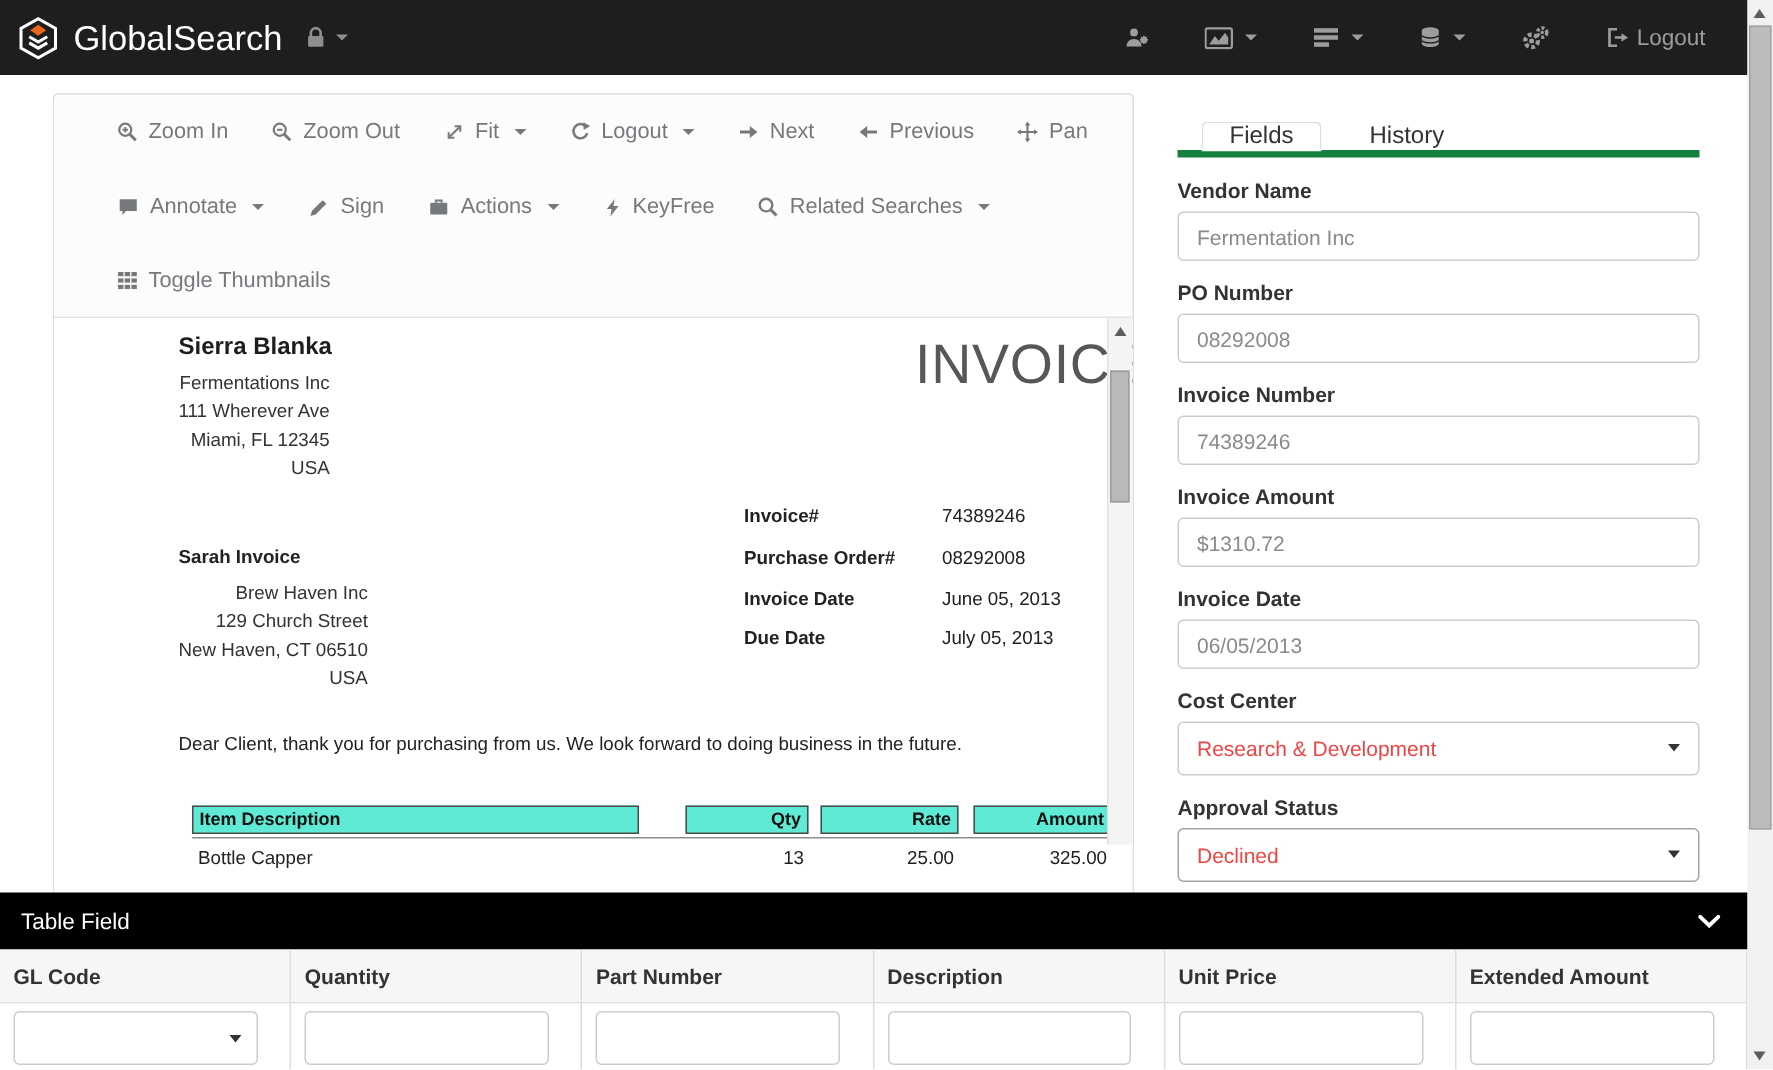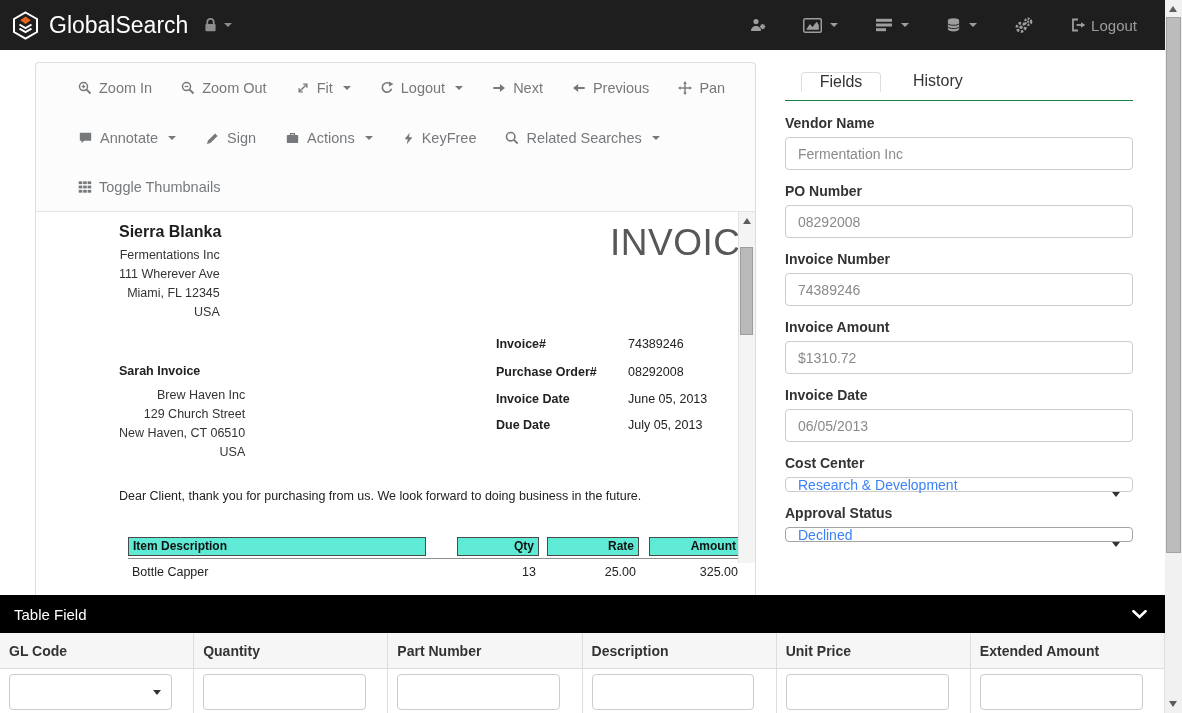--- a/index.html
+++ b/index.html
@@ -42,32 +42,32 @@
           border-left:1px solid #e2e2e2;box-sizing:border-box;}
   .tri-up{width:0;height:0;border-left:4px solid transparent;border-right:4px solid transparent;
           border-bottom:6px solid #5c5c5c;}
   .tri-down{width:0;height:0;border-left:4px solid transparent;border-right:4px solid transparent;
           border-top:6px solid #5c5c5c;}
   .doc-sb .tri-up{position:absolute;left:4px;top:6px;}
   .doc-thumb{position:absolute;left:1px;top:35px;width:13px;height:88px;background:#b9b9b9;
              border:1px solid #9c9c9c;box-sizing:border-box;}
   
   .panel{position:absolute;left:785px;top:62px;width:348px;}
-  .tabs{display:flex;border-bottom:1px solid #15803d;height:38px;align-items:center;padding-left:16px;}
+  .tabs{display:flex;border-bottom:5px solid #15803d;height:38px;align-items:flex-end;padding-left:16px;}
   .tab{display:flex;align-items:center;justify-content:center;font-size:16px;color:#333;cursor:pointer;}
   .tab.active{width:78px;border:1px solid #ddd;border-bottom:1px solid #fff;margin-bottom:-1px;
               border-radius:4px 4px 0 0;background:#fff;}
   .tab.inactive{padding:0 22px;margin-left:10px;}
   .fld{margin-top:13px;}
   .fld.first{margin-top:14px;}
   .fld .flabel{font-size:14px;font-weight:bold;color:#333;display:block;margin-bottom:6px;}
   .fld input{width:100%;height:33px;box-sizing:border-box;border:1px solid #ccc;border-radius:4px;
              padding:0 12px;font-size:14px;color:#8a8a8a;font-family:inherit;background:#fff;}
-  .fakeselect{position:relative;height:15px;border:1px solid #ccc;border-radius:4px;display:flex;
-              align-items:center;padding:0 12px;font-size:14px;color:#3b82f6;background:#fff;
+  .fakeselect{position:relative;height:36px;border:1px solid #ccc;border-radius:4px;display:flex;
+              align-items:center;padding:0 12px;font-size:14px;color:#ef4444;background:#fff;
               box-sizing:border-box;cursor:pointer;}
   .fakeselect.darker{border-color:#a3a3a3;}
   .fakeselect .sel-caret{position:absolute;right:12px;top:14px;width:0;height:0;
       border-left:4px solid transparent;border-right:4px solid transparent;border-top:5px solid #333;}
   
   .bottom{position:absolute;left:0;top:595px;width:1165px;}
   .tf-bar{height:38px;background:#000;color:#fff;display:flex;align-items:center;
           padding:0 18px 0 14px;font-size:15px;box-sizing:border-box;}
   .tf-chevron{margin-left:auto;cursor:pointer;}
   .tf-head{display:flex;height:35px;background:#f6f6f6;border-bottom:1px solid #ddd;}

